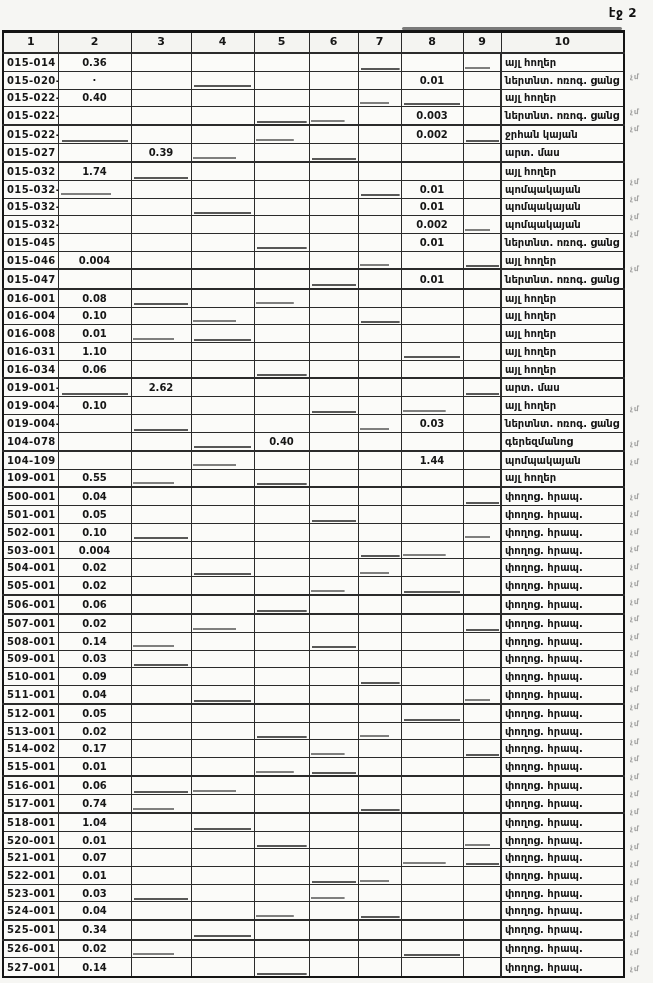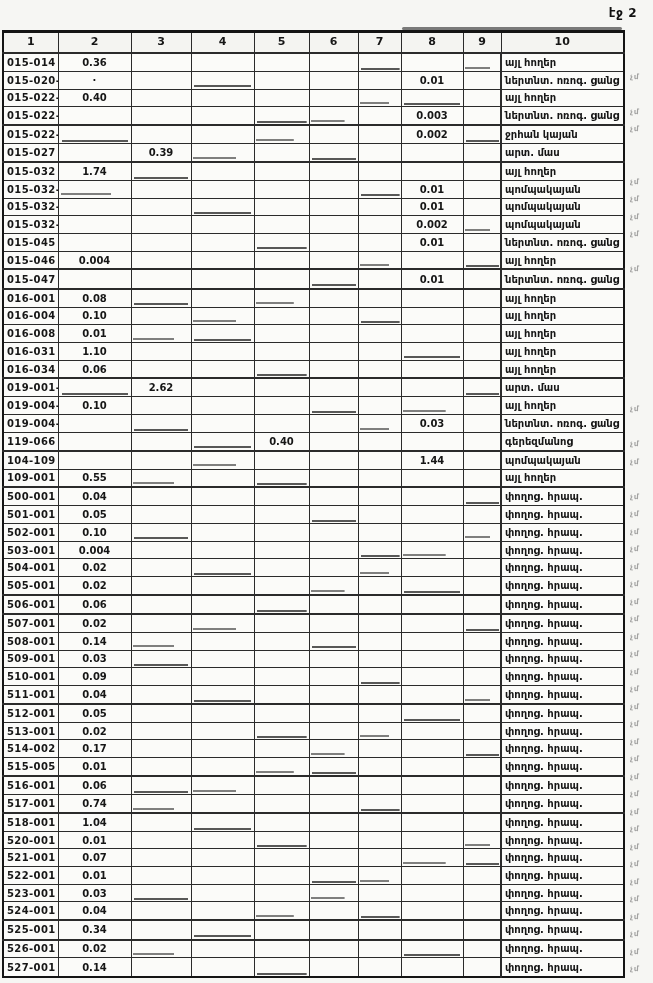--- a/index.html
+++ b/index.html
@@ -347,21 +347,21 @@
           <td class="num streak"></td>
           <td class="num"></td>
           <td class="num"></td>
           <td class="num"></td>
           <td class="num streak2"></td>
           <td class="num">0.03</td>
           <td class="num"></td>
           <td class="cat">ներտնտ. ոռոգ. ցանց</td>
         </tr>
         <tr>
-          <td class="code">119-066</td>
+          <td class="code">104-078</td>
           <td class="num"></td>
           <td class="num"></td>
           <td class="num streak"></td>
           <td class="num">0.40</td>
           <td class="num"></td>
           <td class="num"></td>
           <td class="num"></td>
           <td class="num"></td>
           <td class="cat">գերեզմանոց</td>
         </tr>
@@ -563,21 +563,21 @@
           <td class="num"></td>
           <td class="num"></td>
           <td class="num"></td>
           <td class="num streak2"></td>
           <td class="num"></td>
           <td class="num"></td>
           <td class="num streak"></td>
           <td class="cat">փողոց. հրապ.</td>
         </tr>
         <tr>
-          <td class="code">515-005</td>
+          <td class="code">515-001</td>
           <td class="num">0.01</td>
           <td class="num"></td>
           <td class="num"></td>
           <td class="num streak2"></td>
           <td class="num streak"></td>
           <td class="num"></td>
           <td class="num"></td>
           <td class="num"></td>
           <td class="cat">փողոց. հրապ.</td>
         </tr>

